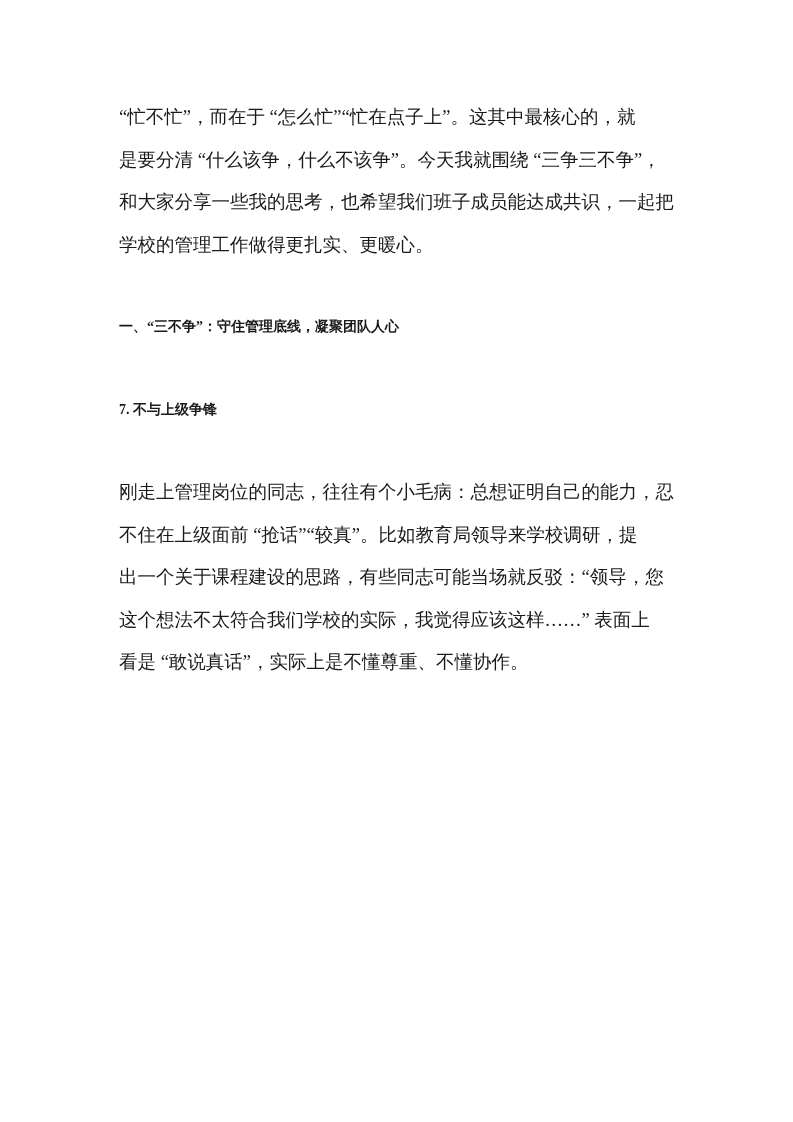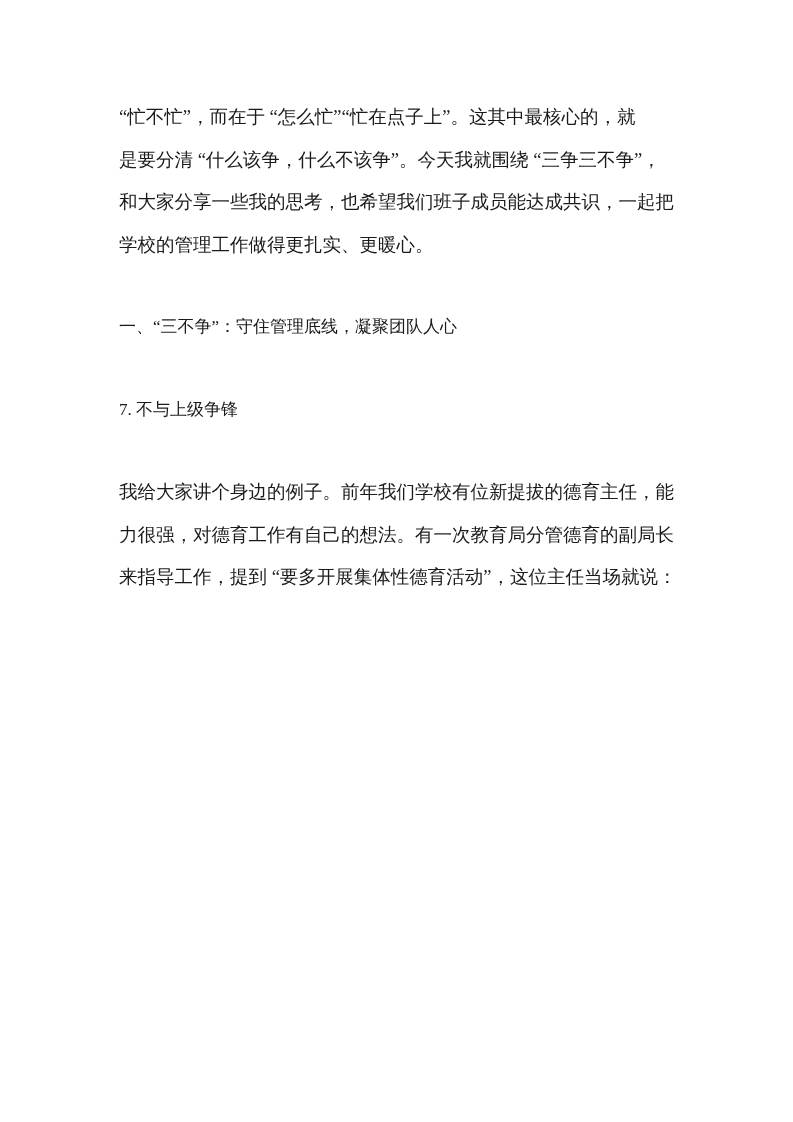--- a/index.html
+++ b/index.html
@@ -21,35 +21,37 @@
   .block {
     margin: 0 0 40px 0;
     font-size: 18.5px;
     font-weight: 400;
     line-height: 42.5px;
     white-space: pre;          
     letter-spacing: 0;
     text-align: left;
   }
   .heading, .subheading {
-    font-size: 17px;
-    font-weight: 400;
+    font-size: 14px;
+    font-weight: 700;
   }
 </style>
 </head>
 <body>
 
 <div class="page">
   <div class="block">“忙不忙”，而在于 “怎么忙”“忙在点子上”。这其中最核心的，就
 是要分清 “什么该争，什么不该争”。今天我就围绕 “三争三不争”，
 和大家分享一些我的思考，也希望我们班子成员能达成共识，一起把
 学校的管理工作做得更扎实、更暖心。</div>
 
   <div class="block heading">一、“三不争”：守住管理底线，凝聚团队人心</div>
 
 
   <div class="block subheading">7. 不与上级争锋</div>
 
+  <div class="block">刚走上管理岗位的同志，往往有个小毛病：总想证明自己的能力，忍
+不住在上级面前 “抢话”“较真”。比如教育局领导来学校调研，提
+出一个关于课程建设的思路，有些同志可能当场就反驳：“领导，您
+这个想法不太符合我们学校的实际，我觉得应该这样……” 表面上
+看是 “敢说真话”，实际上是不懂尊重、不懂协作。</div>
 
-  <div class="block">我给大家讲个身边的例子。前年我们学校有位新提拔的德育主任，能
-力很强，对德育工作有自己的想法。有一次教育局分管德育的副局长
-来指导工作，提到 “要多开展集体性德育活动”，这位主任当场就说：</div>
 </div>
 
 </body></html>

